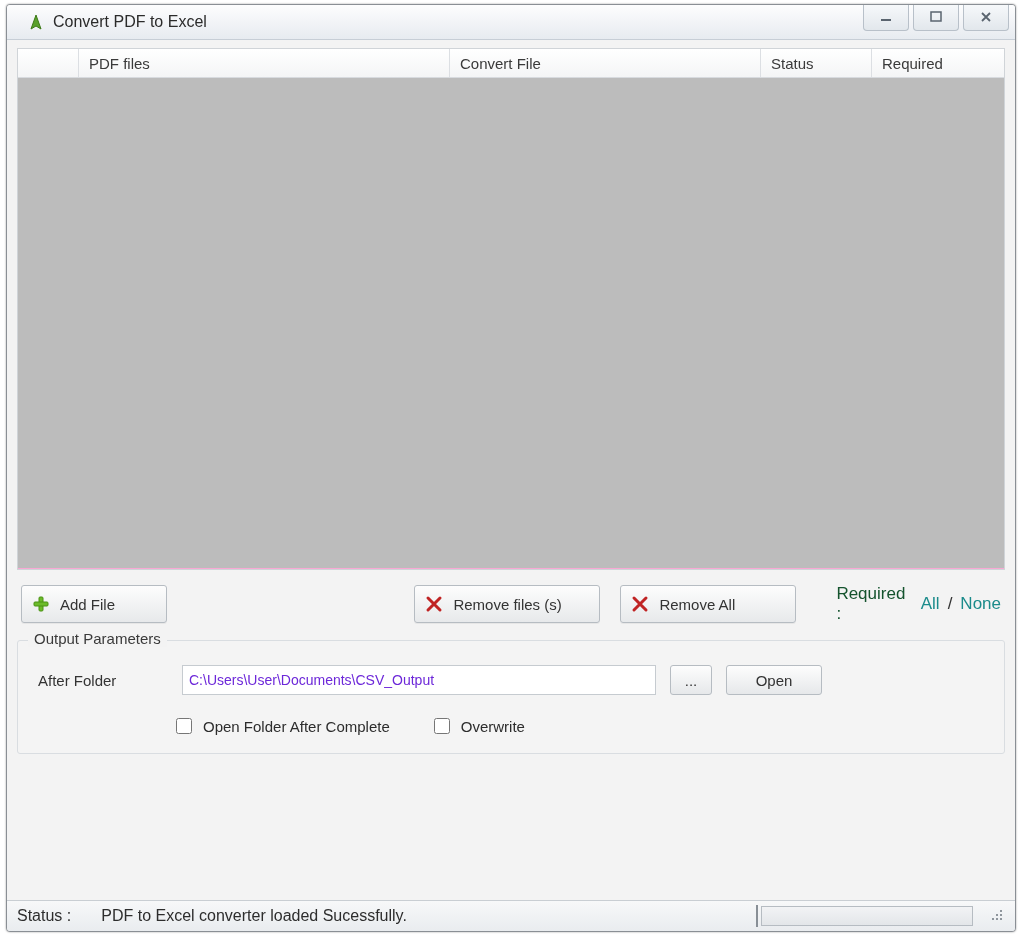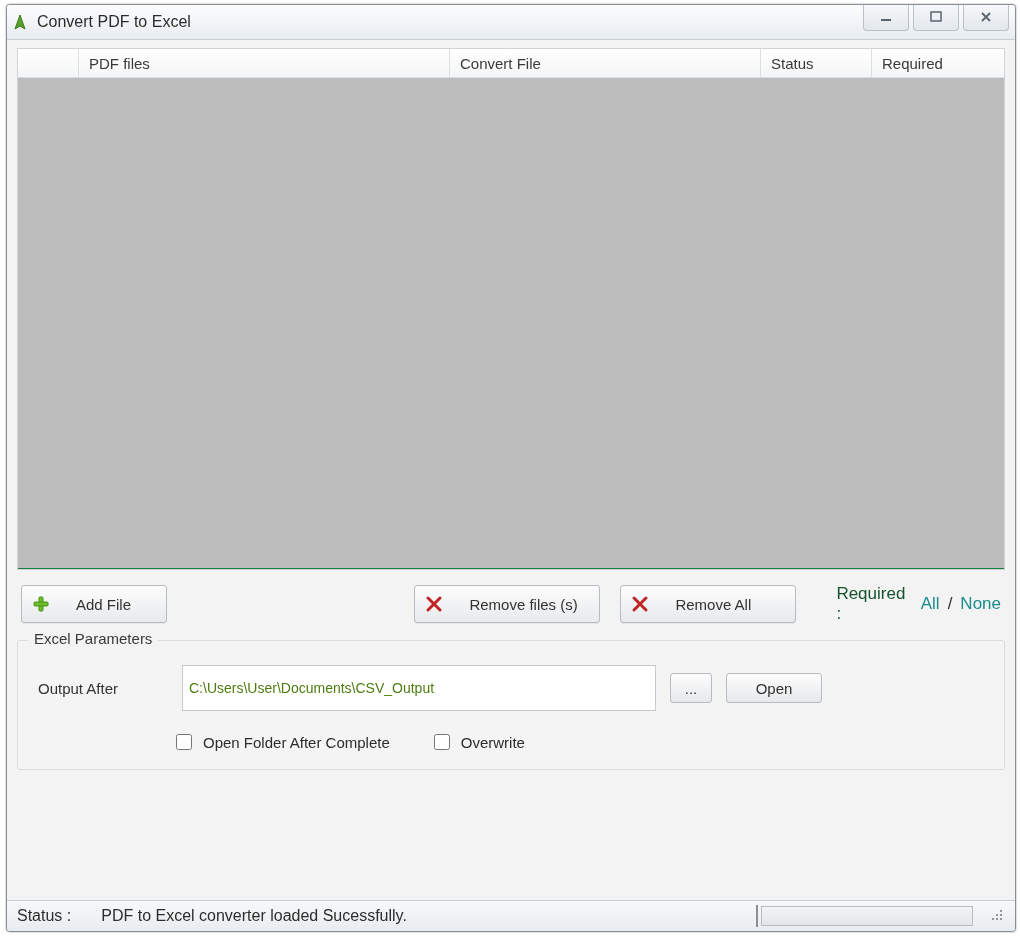--- a/index.html
+++ b/index.html
@@ -25,21 +25,21 @@
     flex-direction: column;
     overflow: hidden;
   }
   
   .titlebar {
     height: 34px;
     background: linear-gradient(#fdfdfe, #e7ebf0);
     border-bottom: 1px solid #c7ced6;
     display: flex;
     align-items: center;
-    padding-left: 4px;
+    padding-left: 20px;
   }
   .titlebar .appicon {
     width: 18px; height: 18px;
     margin-right: 8px;
   }
   .titlebar .title {
     font-size: 16px;
     color: #2b2b2b;
   }
   .win-controls {
@@ -69,21 +69,21 @@
   .client {
     flex: 1;
     display: flex;
     flex-direction: column;
     padding: 8px 10px 0 10px;
   }
 
   
   .file-panel {
     border: 1px solid #d0d4d8;
-    background: #15803d;
+    background: #f9a8d4;
     height: 520px;
     position: relative;
   }
   .file-header {
     display: flex;
     height: 28px;
     background: linear-gradient(#ffffff, #f4f5f6);
     border-bottom: 1px solid #d8dbdf;
   }
   .col {
@@ -115,21 +115,21 @@
   }
   .btn {
     height: 36px;
     min-width: 120px;
     padding: 0 14px 0 10px;
     background: linear-gradient(#fdfdfd, #e7e9eb);
     border: 1px solid #b6bcc2;
     border-radius: 3px;
     display: flex;
     align-items: center;
-    gap: 26px;
+    gap: 10px;
     font-size: 15px;
     color: #333;
     cursor: pointer;
     box-shadow: 0 1px 0 rgba(0,0,0,0.05);
   }
   .btn .icon { width: 18px; height: 18px; display:inline-flex; }
   .spacer-flex { flex: 1; }
   .required-group {
     display: flex;
     align-items: center;
@@ -163,23 +163,23 @@
     align-items: center;
     margin-top: 14px;
     gap: 14px;
   }
   .row .rlabel { width: 130px; padding-left: 6px; font-size: 15px; color: #333; }
   .text-input {
     height: 28px;
     flex: 0 0 460px;
     border: 1px solid #c6cbd0;
     background: #fff;
-    padding: 8px 6px;
+    padding: 0 6px;
     font-size: 14px;
-    color: #4d7c0f;
+    color: #6d28d9;
   }
   .small-btn {
     height: 30px;
     min-width: 42px;
     padding: 0 10px;
     background: linear-gradient(#fdfdfd, #e6e8ea);
     border: 1px solid #b6bcc2;
     border-radius: 3px;
     cursor: pointer;
     font-size: 15px;
@@ -351,24 +351,24 @@
 
       <div class="required-group">
         <span class="label">Required :</span>
         <span class="link-teal">All</span>
         <span class="sep">/</span>
         <span class="link-teal">None</span>
       </div>
     </div>
 
     <div class="group">
-      <div class="group-legend">Excel Parameters</div>
+      <div class="group-legend">Output Parameters</div>
 
       <div class="row">
-        <div class="rlabel">Output After</div>
+        <div class="rlabel">After Folder</div>
         <input class="text-input" type="text" value="C:\Users\User\Documents\CSV_Output" style="">
         <button class="small-btn">...</button>
         <button class="small-btn open-btn">Open</button>
       </div>
 
       <div class="check-row">
         <label class="chk">
           <input type="checkbox" style="">
           <span>Open Folder After Complete</span>
         </label>

